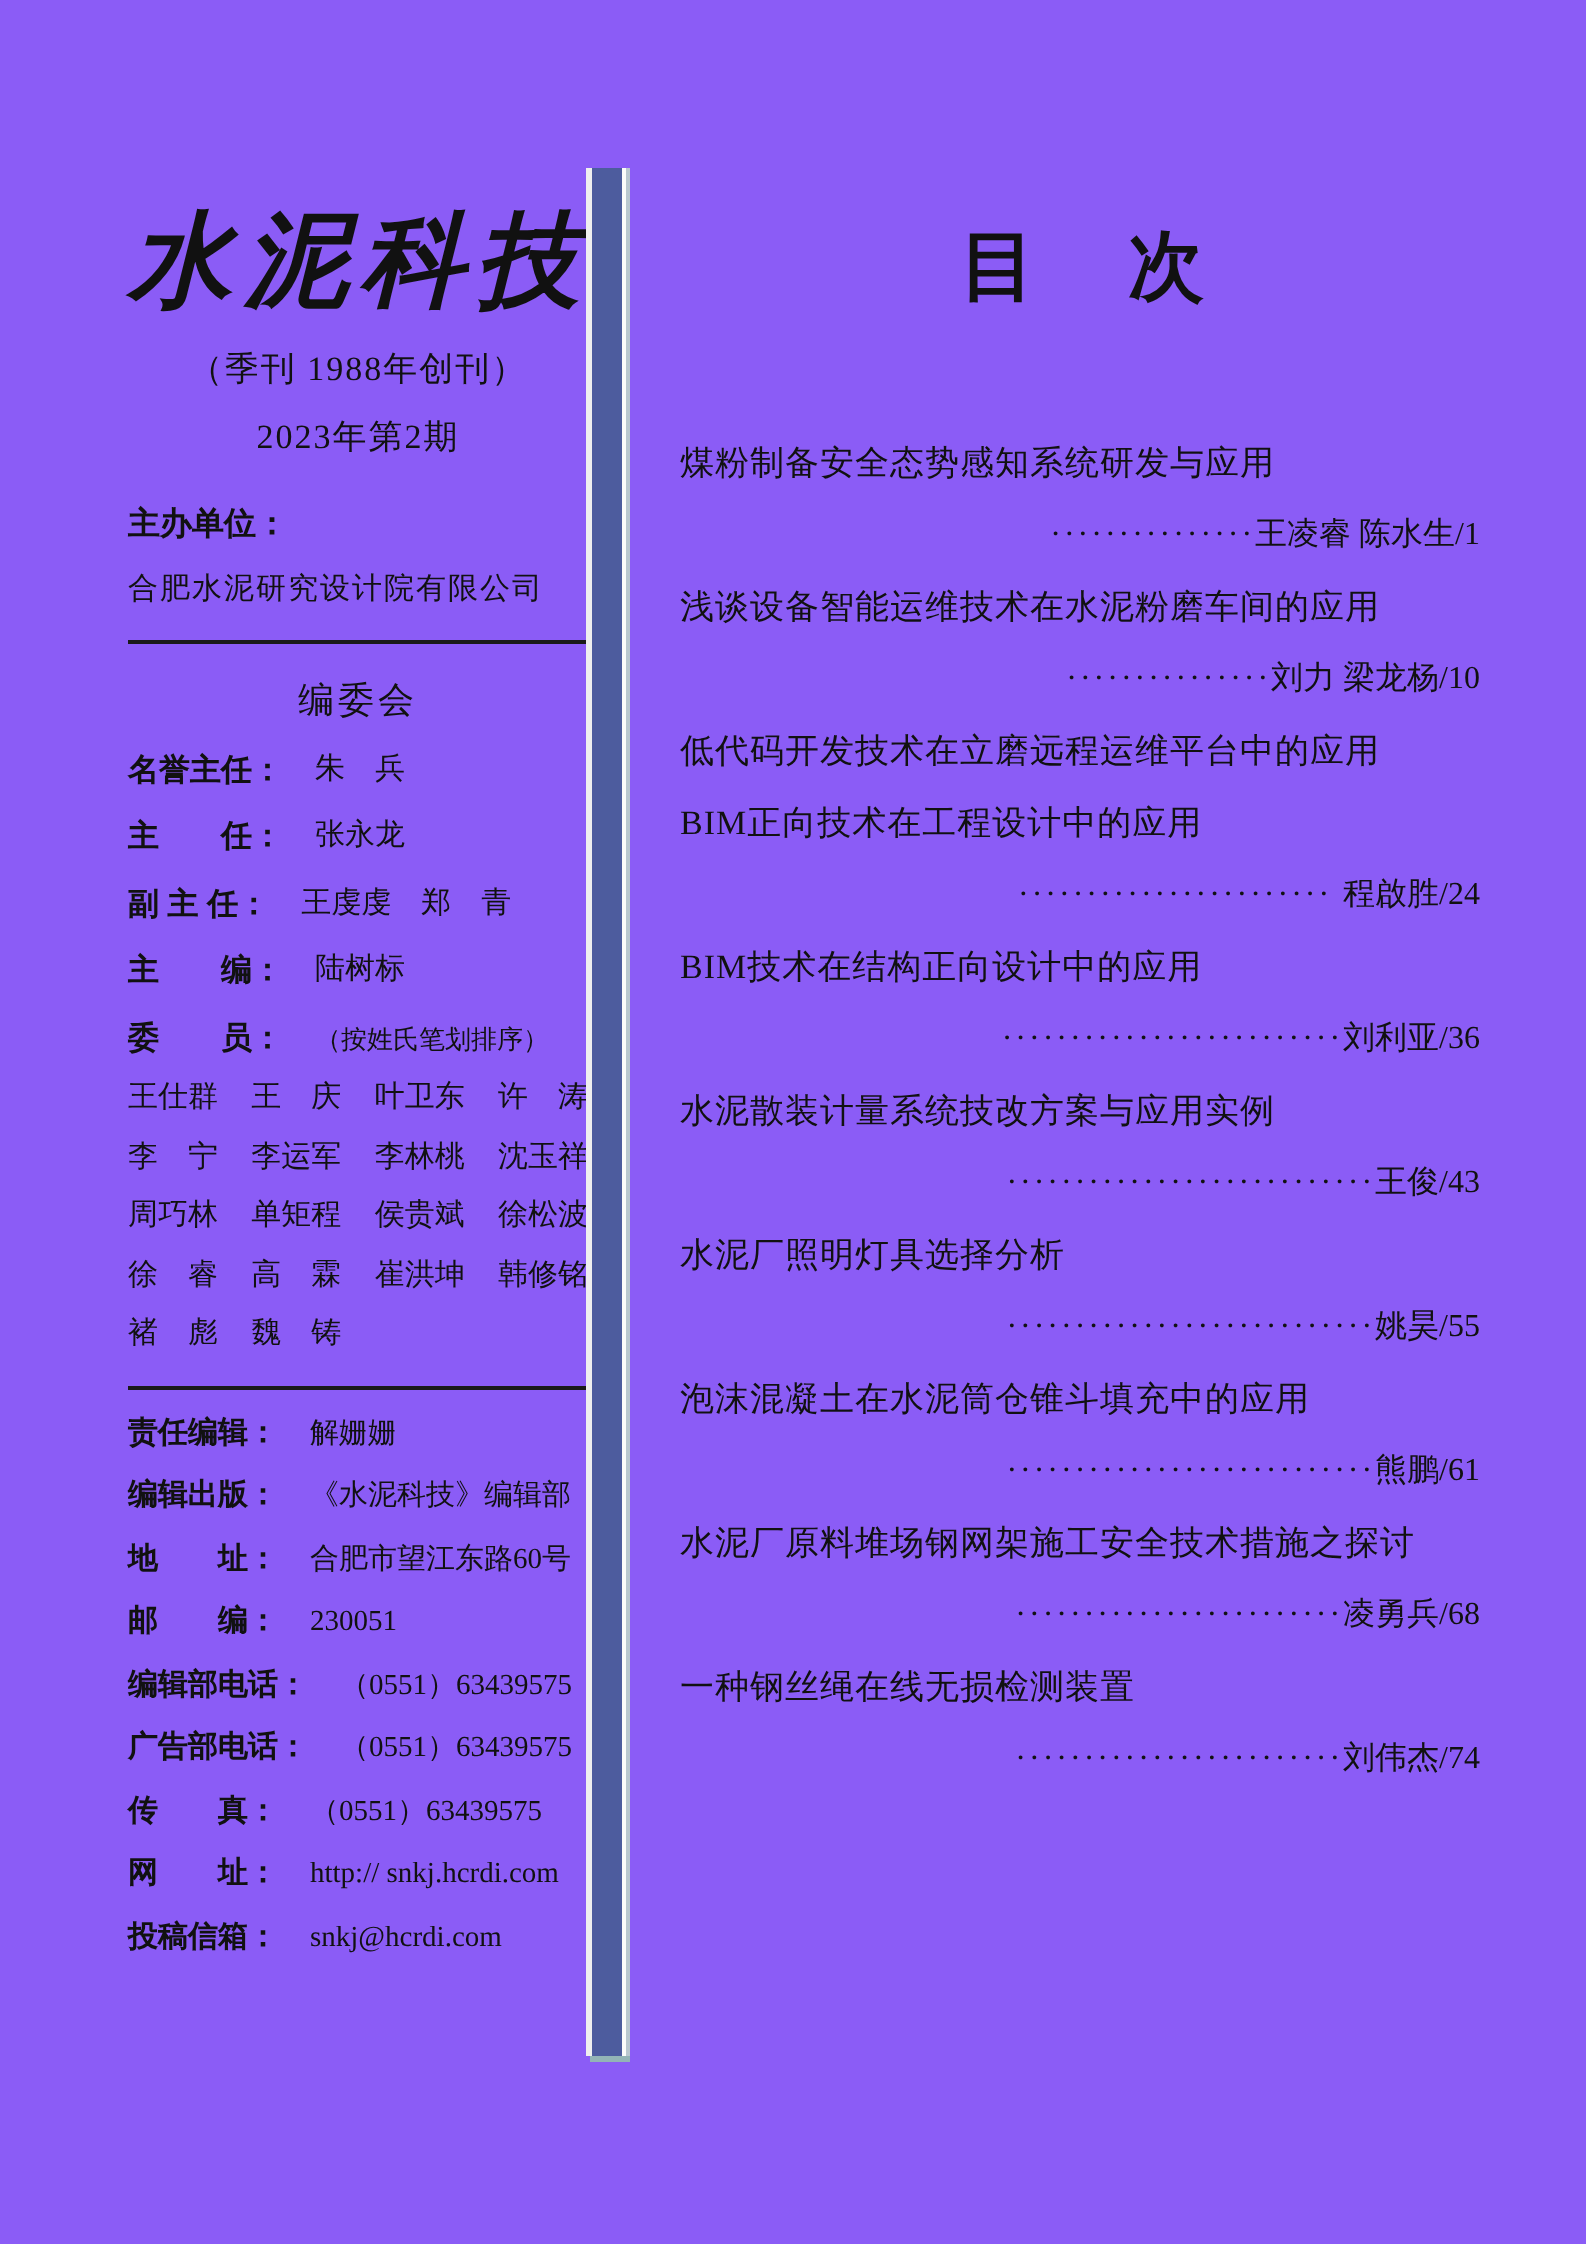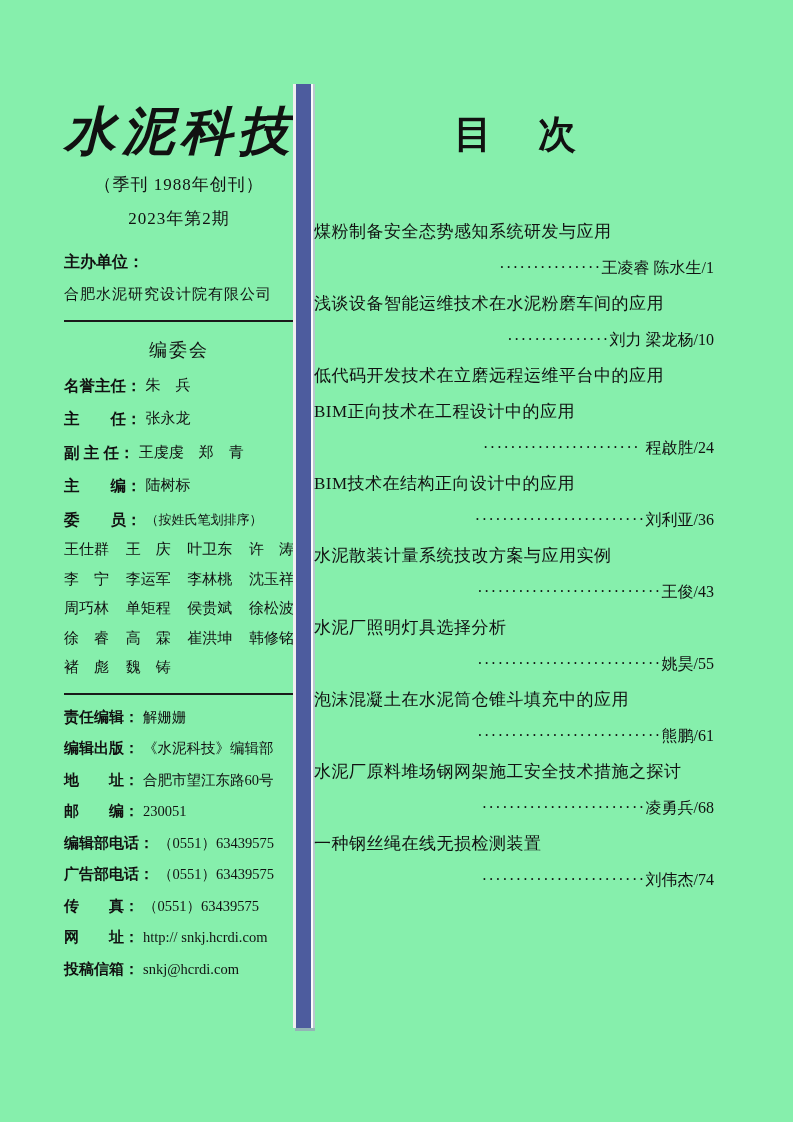--- a/index.html
+++ b/index.html
@@ -2,21 +2,21 @@
 <html><head>
 <meta charset="utf-8">
 <style>
   html,body { margin:0; padding:0; background:#ffffff; }
   body {
     width:793px; height:1122px; position:relative;
     font-family:"Liberation Serif","DejaVu Serif",serif;
     color:#111;
     -webkit-font-smoothing:antialiased;
   }
-  .page { position:absolute; inset:0; background:#86efac; overflow:hidden; }
+  .page { position:absolute; inset:0; background:#8b5cf6; overflow:hidden; }
 
   
   .left-col { position:absolute; left:64px; top:98px; width:230px; }
 
   .journal-title {
     font-family:"DejaVu Serif","Liberation Serif",serif;
     font-weight:bold; font-style:italic;
     font-size:52px; line-height:1.25; letter-spacing:6px;
     text-align:center; white-space:nowrap;
   }
@@ -25,21 +25,21 @@
 
   .sans { font-family:"Liberation Sans","DejaVu Sans",sans-serif; }
 
   .publisher-label { font-size:16px; font-weight:bold; margin-top:22px; }
   .publisher-name  { font-size:15px; margin-top:12px; letter-spacing:1px; }
 
   .rule { border:none; border-top:2px solid #1a1a1a; margin:16px 0 0 0; width:100%; }
 
   .committee-title { font-size:18px; font-weight:normal; text-align:center; margin-top:16px; letter-spacing:2px; }
 
-  .kv-row { display:flex; align-items:center; margin-top:13px; line-height:21px; }
+  .kv-row { display:flex; align-items:center; margin-top:13px; line-height:21px;gap:12px; }
   .officers .kv-row { margin-top:12.5px; }
   .kv-label { font-family:"Liberation Sans","DejaVu Sans",sans-serif; font-weight:bold; font-size:15.5px; white-space:pre; flex:none; }
   .kv-value { font-size:15px; white-space:pre; margin-left:4px; }
   .kv-value.small { font-size:13px; }
 
   .members { margin-top:6px; }
   .member-row { display:flex; justify-content:space-between; margin-top:9.5px; line-height:20px;text-align:center; }
   .member { font-size:15px; white-space:pre; min-width:45px; }
 
   .contact .kv-row { margin-top:11.5px; line-height:20px; }
@@ -49,21 +49,21 @@
   
   .divider-bar {
     position:absolute; left:293px; top:84px; width:15px; height:944px;
     background:#4d5c9e;
     border-left:3px solid #efefef;
     border-right:2px solid #fbfbfb;
     box-shadow:2px 0 0 #b9c7cf, 2px 3px 0 #93b4b6;
   }
 
   
-  .right-col { position:absolute; left:314px; top:112px; width:406px; }
+  .right-col { position:absolute; left:340px; top:112px; width:406px; }
   .toc-title {
     font-size:38px; font-weight:bold; margin:0 0 0 0;
     text-align:center; letter-spacing:4px; line-height:1.2;
   }
   .toc-list { margin-top:62px; }
   .toc-entry { margin-bottom:12px; }
   .toc-entry-title { font-size:17px; line-height:24px; letter-spacing:0.5px; font-weight:400; }
   .toc-entry-authors { font-size:16px; line-height:24px; margin-top:12px; text-align:right; padding-right:6px; white-space:pre; }
   .leader { letter-spacing:1.5px; }
 </style>

